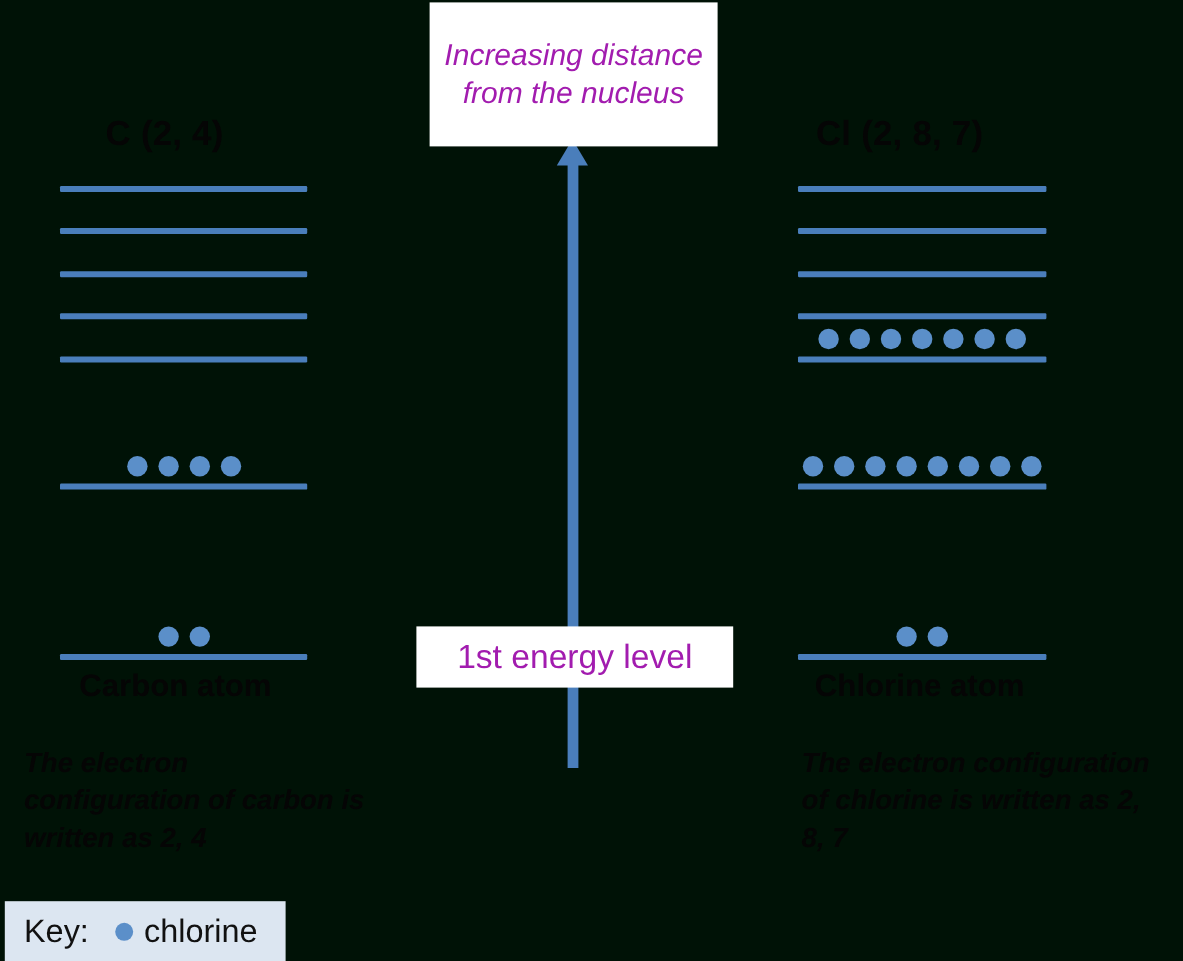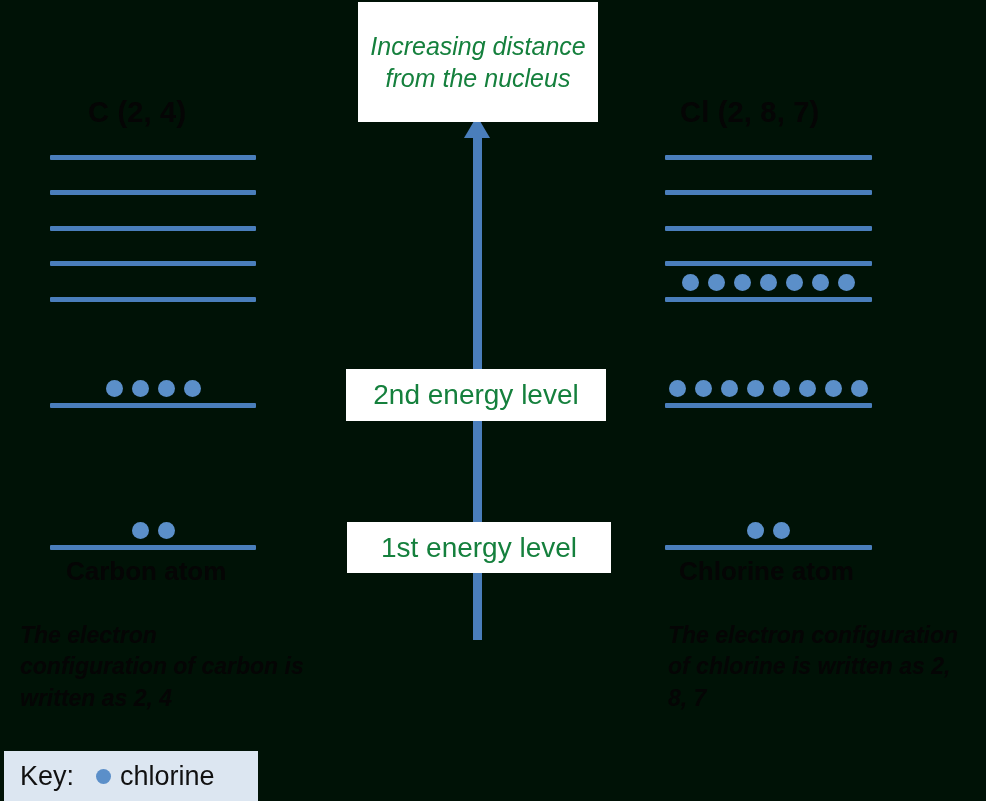--- a/index.html
+++ b/index.html
@@ -83,21 +83,21 @@
   }
 
   
   .white-box {
     position: absolute;
     background: #ffffff;
     display: flex;
     align-items: center;
     justify-content: center;
     text-align: center;
-    color: #15803d;
+    color: #a21caf;
     box-sizing: border-box;
   }
   .box-top {
     font-size: 25px;
     font-style: italic;
     line-height: 1.28;
     padding: 6px 10px;
   }
   .box-level {
     font-size: 28px;
@@ -197,27 +197,24 @@
   <div class="atom-desc" style="left:668px; top:620px; width:300px;">The electron configuration of chlorine is written as 2, 8, 7</div>
 
   <div class="arrow-shaft" style="left:473px; top:128px; height:512px;"></div>
   <div class="arrow-head" style="left:464px; top:116px;"></div>
 
   <div class="white-box box-top" style="left:358px; top:2px; width:240px; height:120px;">
     <span>Increasing distance from the nucleus</span>
   </div>
 
 
-  <div class="white-box box-level" style="left:346px; top:369px; width:260px; height:52px;">
-    <span>2nd energy level</span>
-  </div>
 
   <div class="white-box box-level" style="left:347px; top:522px; width:264px; height:51px;">
     <span>1st energy level</span>
   </div>
 
-  <div class="key-box" style="left:4px; top:751px; width:254px; height:50px;">
+  <div class="key-box" style="left:4px; top:751px; width:234px; height:50px;">
     <span class="key-label">Key:</span>
     <span class="key-dot"></span>
     <span class="key-text">chlorine</span>
   </div>
 
 </div>
 
 </body></html>

